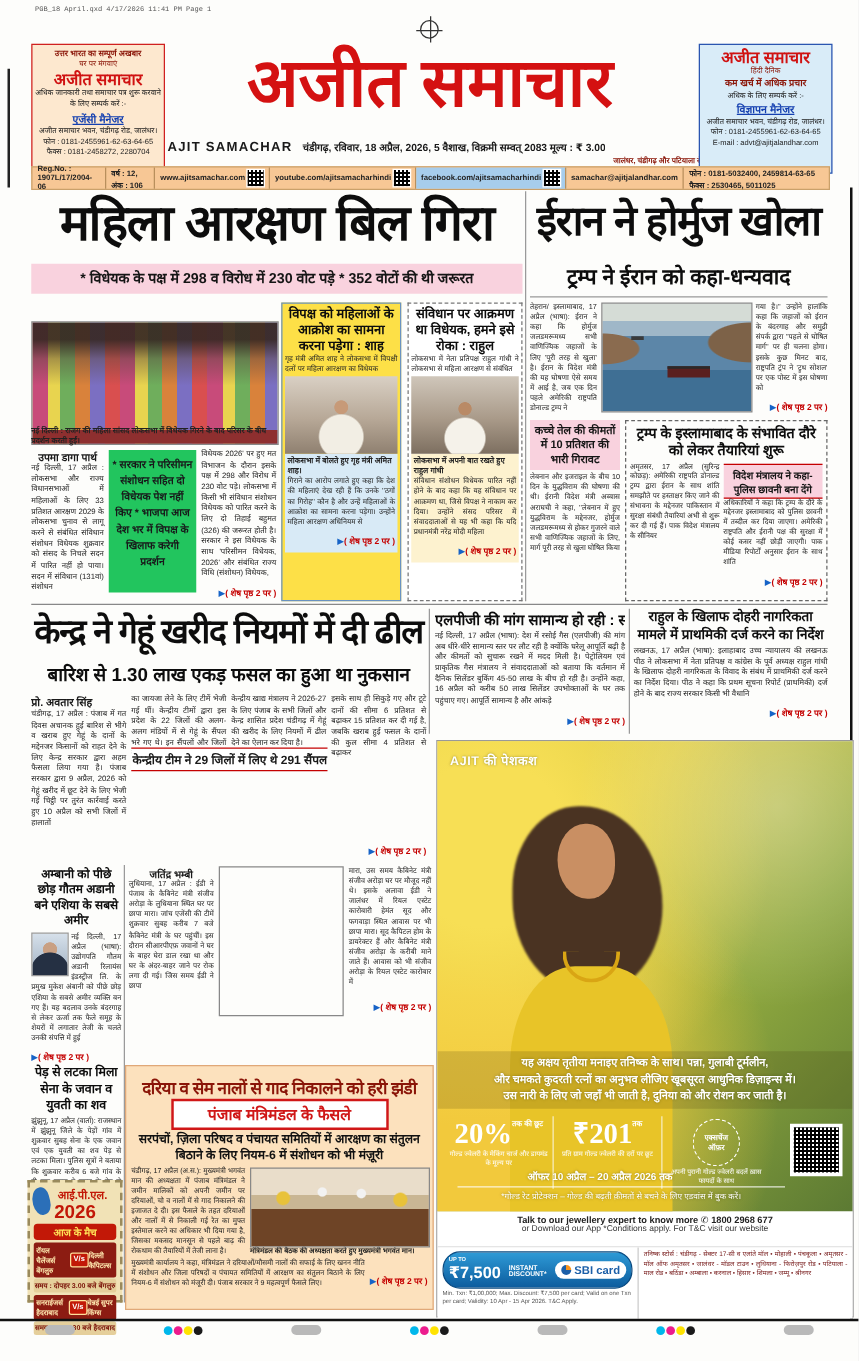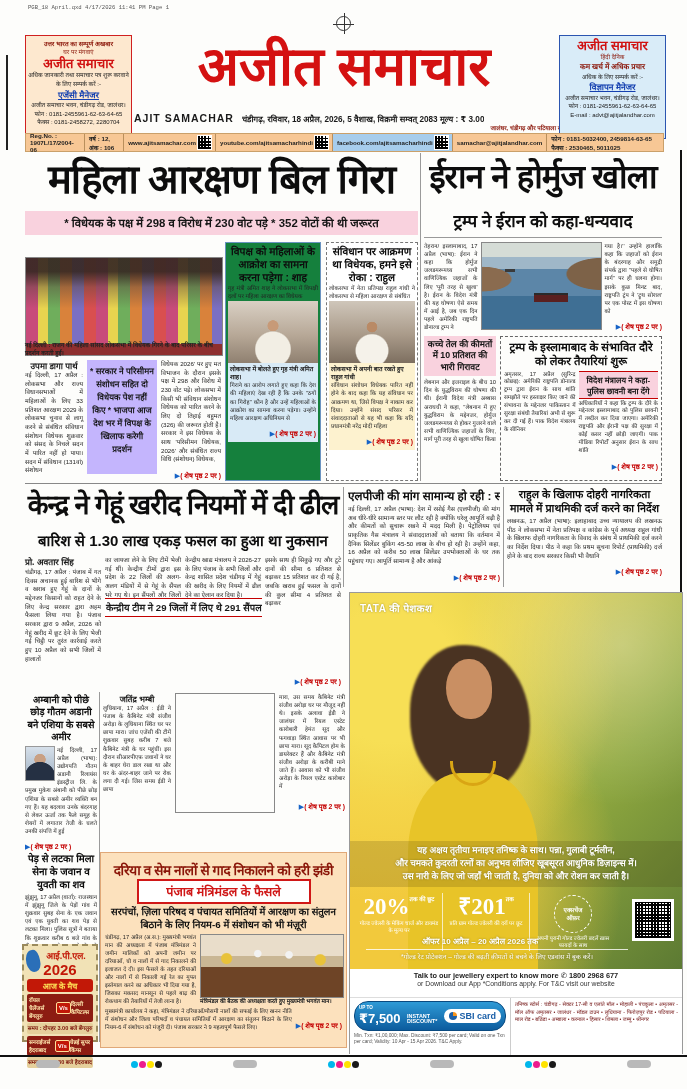--- a/index.html
+++ b/index.html
@@ -19,21 +19,21 @@
   .promo{border:1.5px solid #d02020;background:#fde8cf;font-size:6px;line-height:1.45;text-align:center;padding:3px 2px;}
   .promo .ttl{color:#d01212;font-weight:800;font-size:13px;line-height:1.1;}
   .promo .mgr{color:#1540b0;font-weight:800;font-size:8.5px;text-decoration:underline;}
   .infobar{background:#f7c795;border:1px solid #caa06a;display:flex;align-items:center;font-size:6.2px;font-weight:bold;color:#222;}
   .infobar>div{padding:0 4px;border-right:1px solid #b98f5c;display:flex;align-items:center;gap:2px;height:100%;}
   .qr{width:13px;height:13px;background:
       repeating-linear-gradient(0deg,#000 0 1.6px,transparent 1.6px 3.2px),
       repeating-linear-gradient(90deg,#000 0 1.6px,#fff 1.6px 3.2px);outline:1.5px solid #fff;}
   .vrule{background:#9a9a9a;width:1px;}
   .ph{position:relative;overflow:hidden;}
-  .quotebox{background:#c4b5fd;font-weight:800;font-size:8.4px;line-height:1.55;color:#18181a;text-align:center;padding:5px 3px;}
+  .quotebox{background:#22c55e;font-weight:800;font-size:8.4px;line-height:1.55;color:#18181a;text-align:center;padding:5px 3px;}
   .minibox-head{font-weight:800;font-size:10.4px;line-height:1.25;text-align:center;color:#0d0d0d;}
   .cmyk{display:flex;gap:1px;align-items:center;}
   .cmyk i{width:7px;height:7px;border-radius:50%;display:block;}
   .greypill{width:24px;height:8px;border-radius:4px;background:#b9b9b9;}
   .crosshair{width:13px;height:13px;border:1.2px solid #333;border-radius:50%;position:relative;}
   .crosshair:before,.crosshair:after{content:"";position:absolute;background:#333;}
   .crosshair:before{left:50%;top:-4px;width:1px;height:21px;}
   .crosshair:after{top:50%;left:-4px;height:1px;width:21px;}
   .adtxt{color:#fff;text-shadow:0 0 2px rgba(60,60,0,.5);}
   .offcell{flex:1;text-align:center;color:#fff;padding:2px 2px;}
@@ -127,21 +127,21 @@
       <div class="b ctr" style="font-size:8.4px;">उपमा डागा पार्थ</div>
       <div class="body-txt">नई दिल्ली, 17 अप्रैल : लोकसभा और राज्य विधानसभाओं में महिलाओं के लिए 33 प्रतिशत आरक्षण 2029 के लोकसभा चुनाव से लागू करने से संबंधित संविधान संशोधन विधेयक शुक्रवार को संसद के निचले सदन में पारित नहीं हो पाया। सदन में संविधान (131वां) संशोधन</div>
     </div>
     <div class="quotebox" style="width:66px;height:104px;align-self:flex-start;">* सरकार ने परिसीमन संशोधन सहित दो विधेयक पेश नहीं किए * भाजपा आज देश भर में विपक्ष के खिलाफ करेगी प्रदर्शन</div>
     <div style="width:62px;display:flex;flex-direction:column;justify-content:space-between;">
       <div class="body-txt">विधेयक 2026' पर हुए मत विभाजन के दौरान इसके पक्ष में 298 और विरोध में 230 वोट पड़े। लोकसभा में किसी भी संविधान संशोधन विधेयक को पारित करने के लिए दो तिहाई बहुमत (326) की जरूरत होती है। सरकार ने इस विधेयक के साथ 'परिसीमन विधेयक, 2026' और संबंधित राज्य विधि (संशोधन) विधेयक,</div>
       <div style="text-align:right;"><span class="tri">▶</span><span class="more">( शेष पृष्ठ 2 पर )</span></div>
     </div>
   </div>
 
-  <div class="abs" style="left:225px;top:242px;width:96px;height:239px;border:1.2px solid #6a93c0;background:#15803d;padding:2px;box-sizing:border-box;">
+  <div class="abs" style="left:225px;top:242px;width:96px;height:239px;border:1.2px solid #6a93c0;background:#fde047;padding:2px;box-sizing:border-box;">
     <div class="minibox-head">विपक्ष को महिलाओं के आक्रोश का सामना करना पड़ेगा : शाह</div>
     <div class="body-txt ctr" style="font-size:5.8px;">गृह मंत्री अमित शाह ने लोकसभा में विपक्षी दलों पर महिला आरक्षण का विधेयक</div>
     <div class="ph" style="width:100%;height:62px;margin-top:1px;background:
         radial-gradient(circle at 50% 78%, #f2eee4 0 26%, rgba(0,0,0,0) 28%),
         radial-gradient(circle at 50% 40%, #c79a78 0 9%, rgba(0,0,0,0) 10%),
         linear-gradient(180deg,#d9d0c4,#b7a897 55%,#8f8070);"></div>
     <div style="background:#d8eaf6;padding:2px;">
       <div class="cap">लोकसभा में बोलते हुए गृह मंत्री अमित शाह।</div>
       <div class="body-txt" style="font-size:5.8px;">गिराने का आरोप लगाते हुए कहा कि देश की महिलाएं देख रही हैं कि उनके ''ठगों का गिरोह'' कौन है और उन्हें महिलाओं के आक्रोश का सामना करना पड़ेगा। उन्होंने महिला आरक्षण अधिनियम से</div>
       <div style="text-align:right;"><span class="tri">▶</span><span class="more">( शेष पृष्ठ 2 पर )</span></div>
@@ -315,21 +315,21 @@
         radial-gradient(circle at 82% 14%, rgba(255,255,255,.3), rgba(0,0,0,0) 38%),
         radial-gradient(circle at 12% 22%, #f7df55 0 16%, rgba(247,223,85,.55) 30%, rgba(0,0,0,0) 55%),
         radial-gradient(circle at 8% 78%, #f2c93c 0 22%, rgba(0,0,0,0) 58%),
         linear-gradient(135deg,#e9d34a 0%,#d8c946 28%,#8fa83f 62%,#5c7a33 100%);">
 
       <div style="position:absolute;left:60px;top:52px;width:120px;height:150px;background:#4a3322;border-radius:45% 55% 48% 52%;filter:blur(1px);"></div>
       <div style="position:absolute;left:96px;top:66px;width:46px;height:60px;background:#c98f63;border-radius:50% 50% 46% 54%;"></div>
       <div style="position:absolute;left:58px;top:180px;width:130px;height:200px;background:#e8c428;border-radius:40% 40% 0 0;"></div>
       <div style="position:absolute;left:100px;top:168px;width:40px;height:22px;border:3px solid #d9a514;border-top:none;border-radius:0 0 40px 40px;"></div>
 
-      <div class="adtxt b" style="position:absolute;left:10px;top:8px;font-size:10px;letter-spacing:.5px;">TATA की पेशकश</div>
+      <div class="adtxt b" style="position:absolute;left:10px;top:8px;font-size:10px;letter-spacing:.5px;">AJIT की पेशकश</div>
 
 
       <div style="position:absolute;left:0;top:248px;width:100%;text-align:center;background:rgba(60,50,10,.18);padding:3px 0;">
         <div class="adtxt b" style="font-size:8.8px;line-height:1.5;">यह अक्षय तृतीया मनाइए तनिष्क के साथ। पन्ना, गुलाबी टूर्मलीन,</div>
         <div class="adtxt b" style="font-size:8.8px;line-height:1.5;">और चमकते कुदरती रत्नों का अनुभव लीजिए खूबसूरत आधुनिक डिज़ाइन्स में।</div>
         <div class="adtxt b" style="font-size:8.8px;line-height:1.5;">उस नारी के लिए जो जहाँ भी जाती है, दुनिया को और रोशन कर जाती है।</div>
       </div>
 
       <div style="position:absolute;left:6px;top:300px;width:260px;display:flex;align-items:stretch;">
         <div class="offcell" style="border-right:1px solid rgba(255,255,255,.7);">

